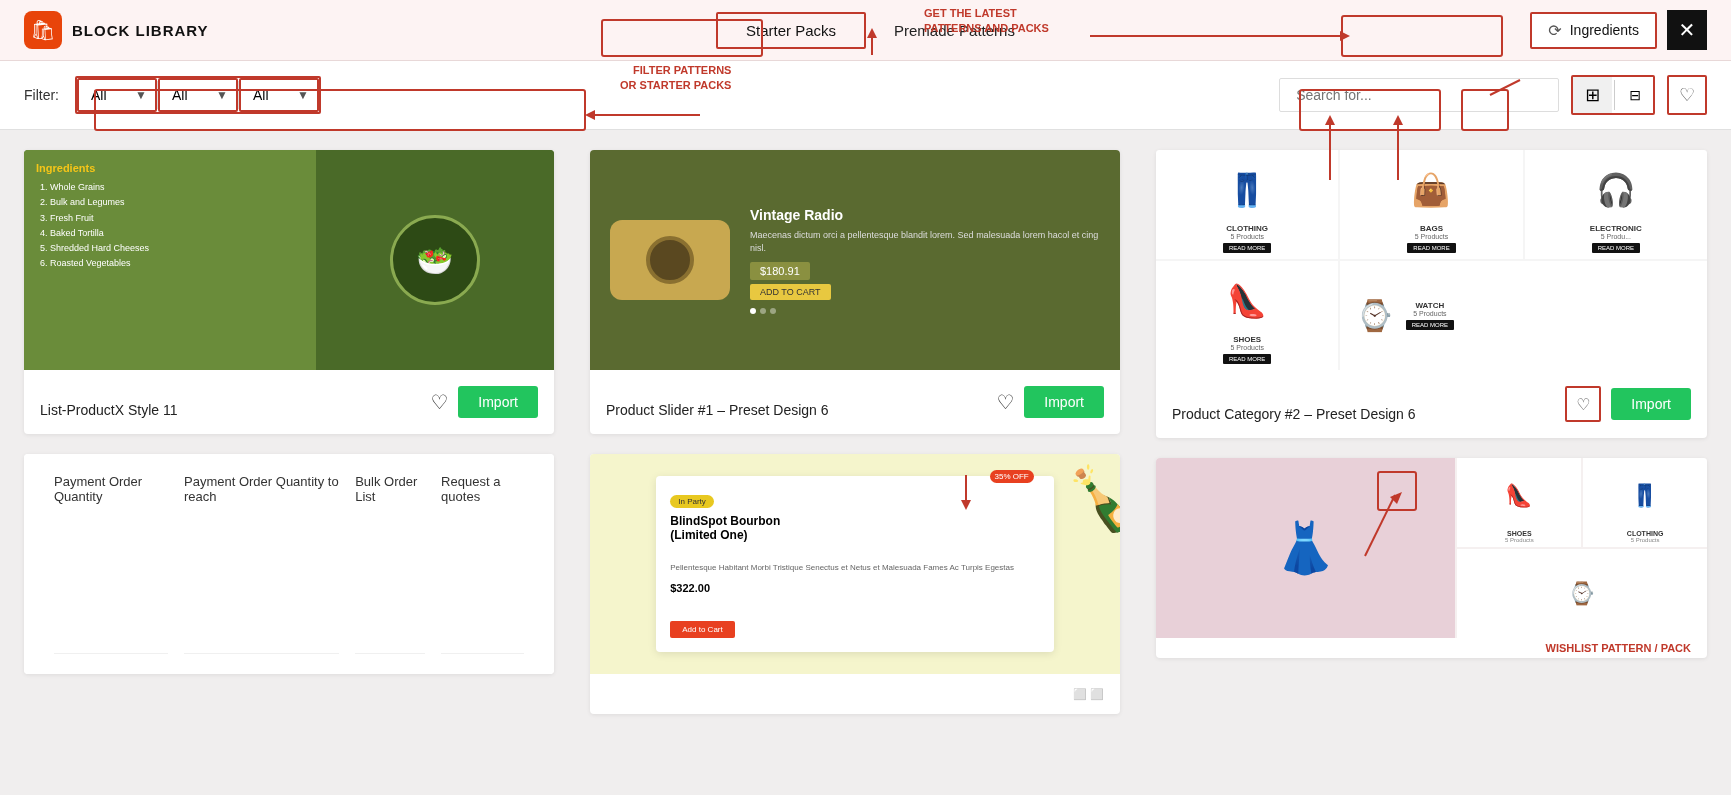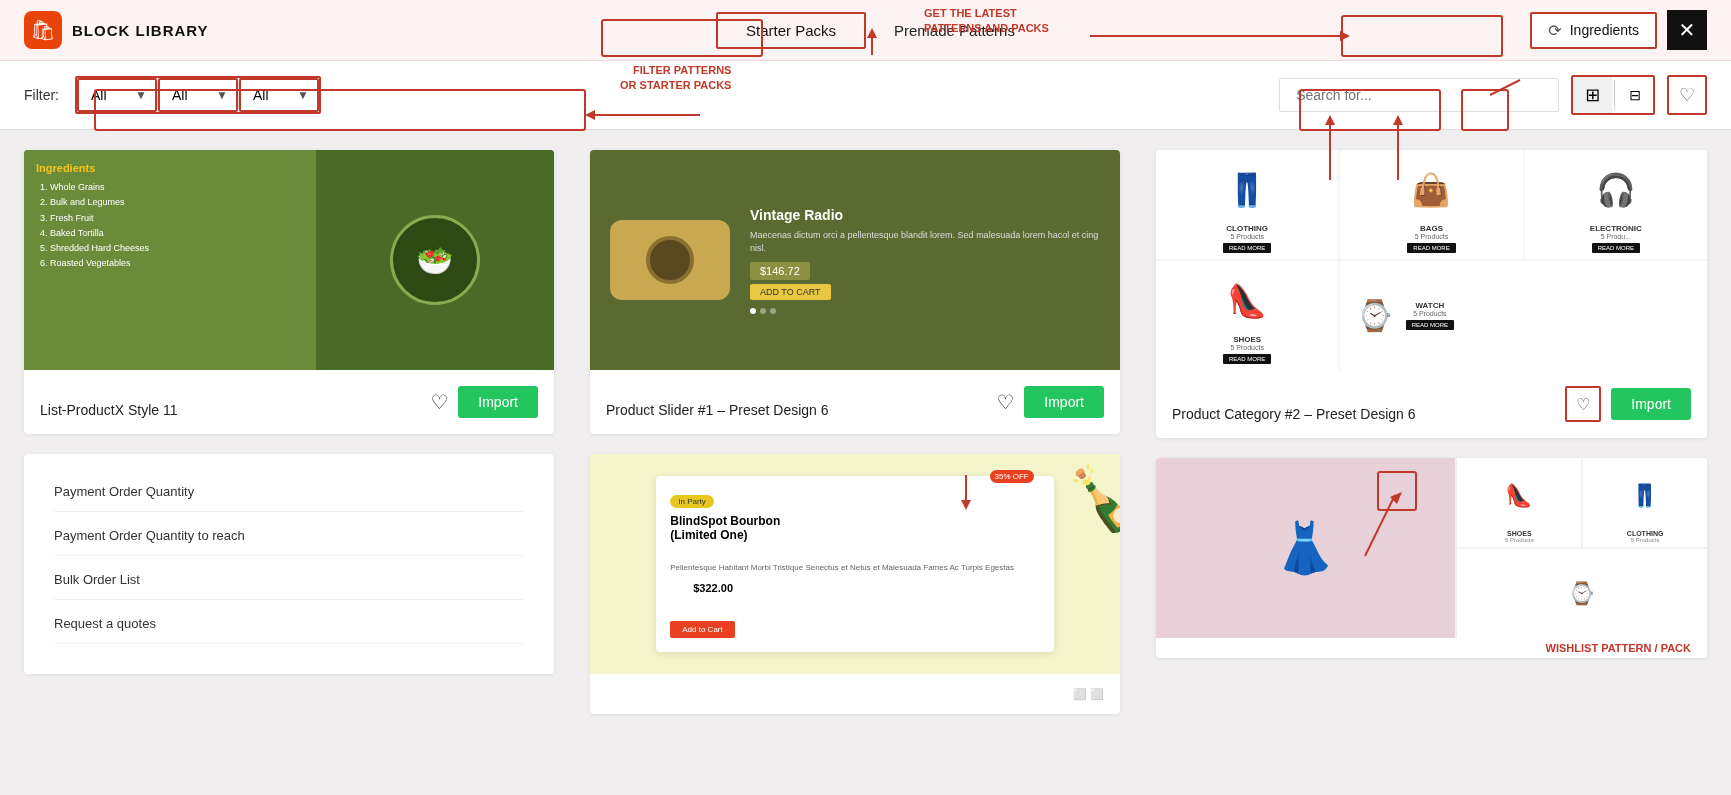--- a/index.html
+++ b/index.html
@@ -391,21 +391,21 @@
       padding: 2px 6px;
       border-radius: 1px;
       margin-top: 3px;
     }
 
     
     .thumb-payment {
       background: white;
       height: 100%;
       display: flex;
-      flex-direction: column;
+      flex-direction: row;
       justify-content: center;
       padding: 20px 30px;
       gap: 16px;
     }
     .payment-row {
       font-size: 13px;
       color: #333;
       border-bottom: 1px solid #f0f0f0;
       padding-bottom: 12px;
     }
@@ -455,21 +455,20 @@
     .bourbon-desc {
       font-size: 8px;
       color: #666;
       margin-bottom: 8px;
       line-height: 1.5;
     }
     .bourbon-price {
       font-size: 11px;
       font-weight: 700;
       margin-bottom: 6px;
-      margin-left: 23px;
     }
     .bourbon-add-btn {
       background: #e84020;
       color: white;
       font-size: 8px;
       padding: 4px 12px;
       border: none;
       border-radius: 2px;
       cursor: pointer;
     }
@@ -679,21 +678,21 @@
 
   <div style="display:flex; flex-direction:column; gap:20px;">
 
     <div class="card">
       <div class="card-thumb">
         <div class="thumb-radio">
           <div class="radio-device"></div>
           <div class="radio-text">
             <h3>Vintage Radio</h3>
             <p>Maecenas dictum orci a pellentesque blandit lorem. Sed malesuada lorem hacol et cing nisl.</p>
-            <div class="radio-price">$146.72</div><br>
+            <div class="radio-price">$180.91</div><br>
             <div class="radio-buy">ADD TO CART</div>
             <div class="radio-dots">
               <div class="radio-dot active"></div>
               <div class="radio-dot"></div>
               <div class="radio-dot"></div>
             </div>
           </div>
         </div>
       </div>
       <div class="card-footer">

